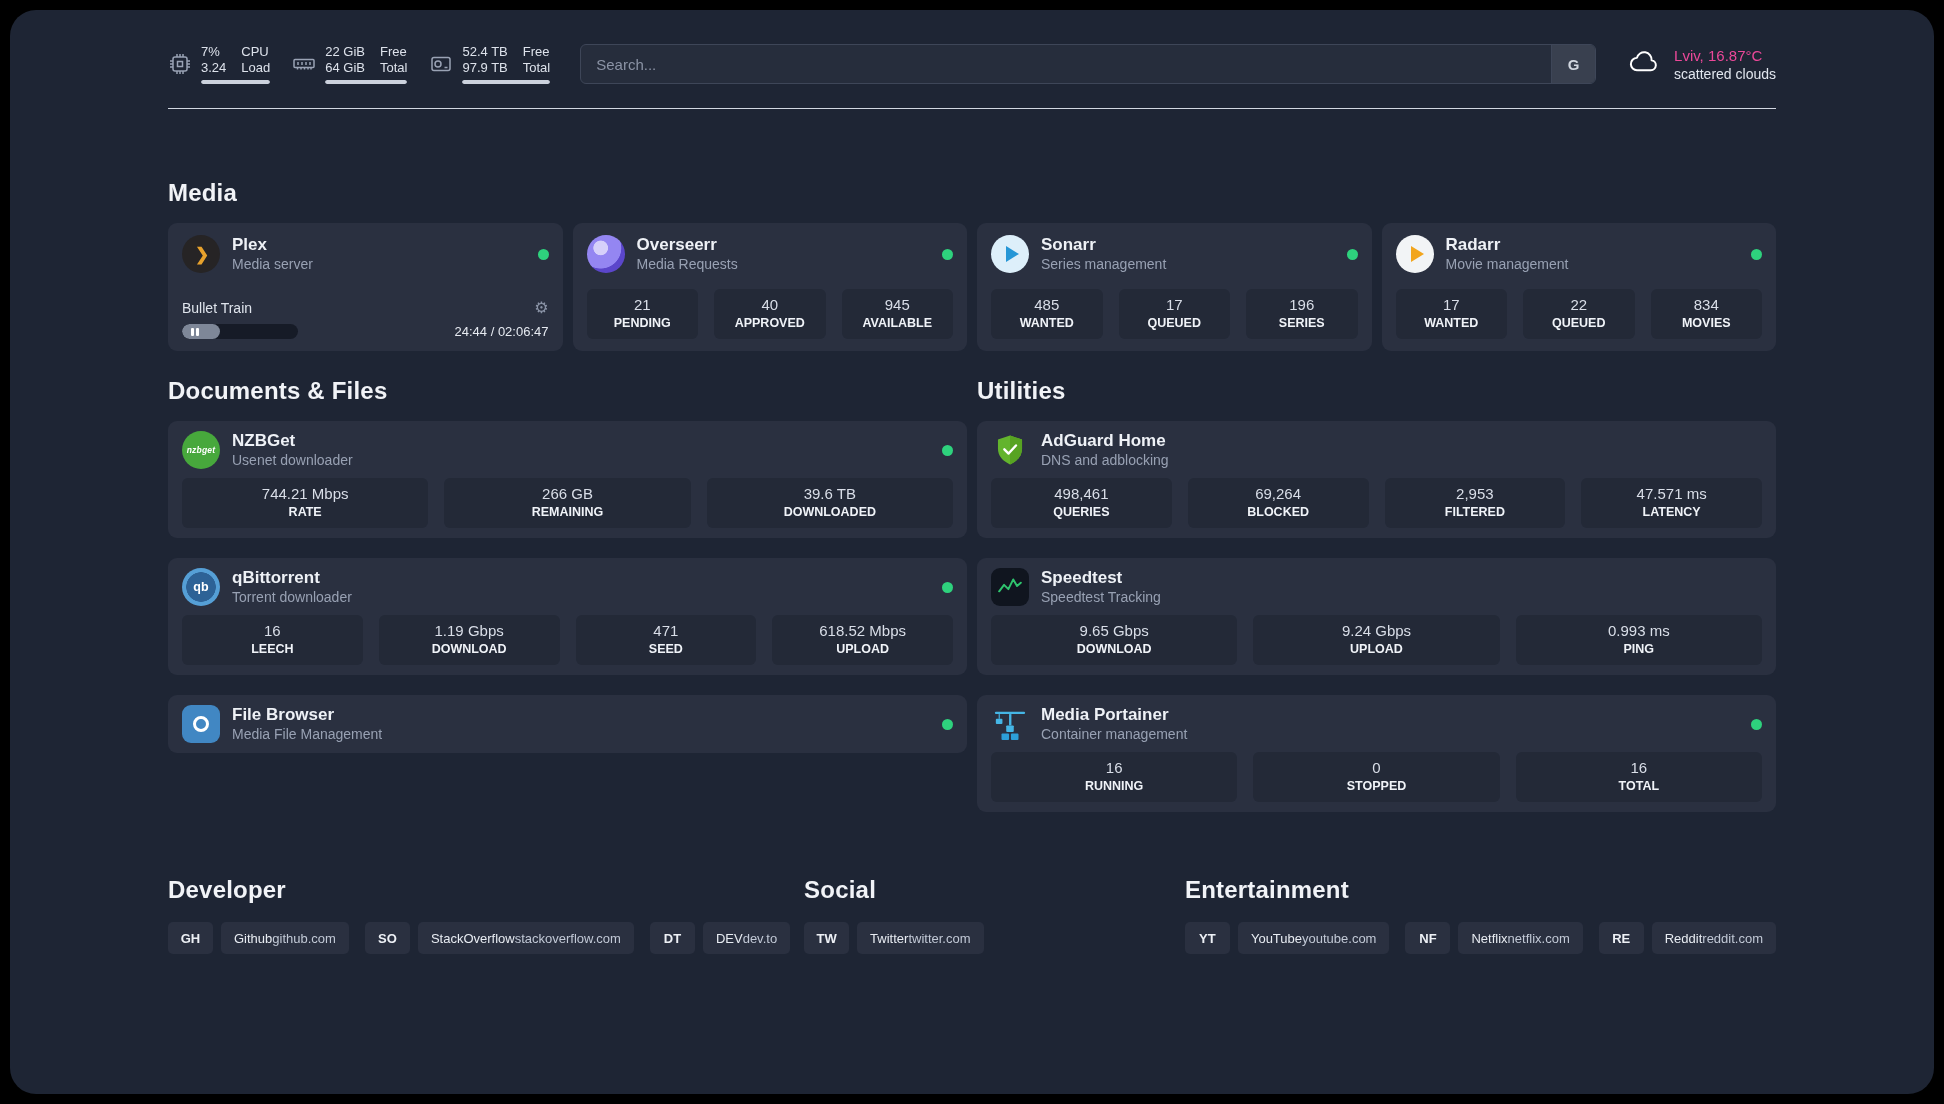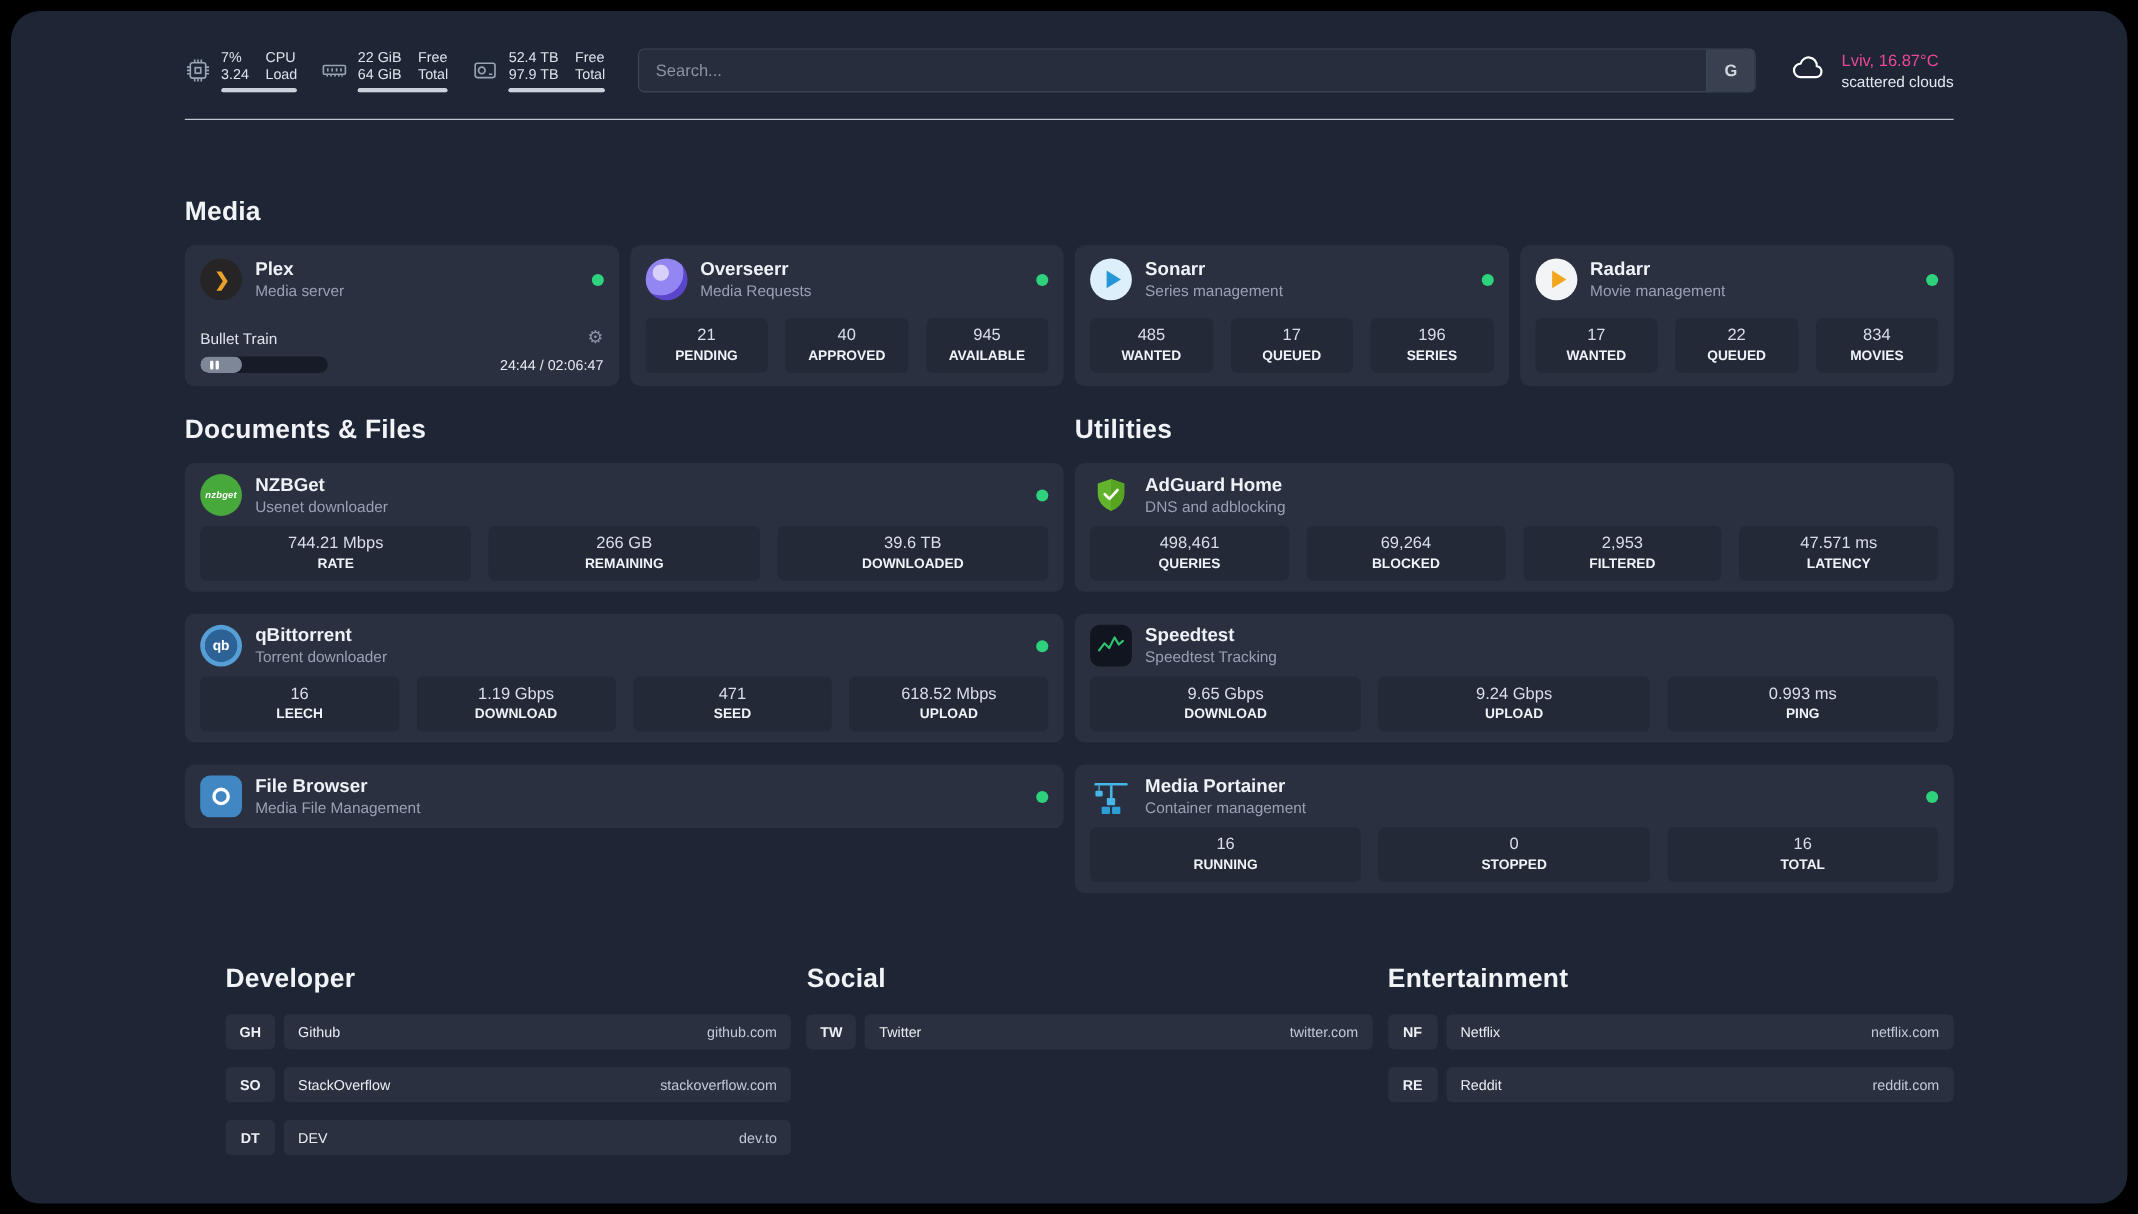--- a/index.html
+++ b/index.html
@@ -77,22 +77,22 @@
   .tri-sonarr { border-left:13px solid #2596d6; }
   .tri-radarr { border-left:13px solid #f2a51d; }
   .nzbget-icon { background:#47a83c; color:#fff; font-size:8.5px; font-weight:700; font-style:italic; letter-spacing:.2px; }
   .qbittorrent-icon { background:radial-gradient(circle, #2d6296 0 54%, #559fd6 56% 100%); color:#fff; font-size:12.5px; font-weight:700; }
   .filebrowser-icon { background:#4187c3; border-radius:9px; }
   .fb-ring { width:16px; height:16px; border:3px solid #fff; border-radius:50%; }
   .speedtest-icon { background:#10151f; border-radius:9px; }
   .adguard-icon, .portainer-icon { background:transparent; border-radius:9px; }
 
   
-  .links-grid { display:grid; grid-template-columns:repeat(3,1fr); gap:14px; margin-top:64px; align-items:start; padding-bottom:24px;margin-left:37px; }
-  .link-rows { display:flex; flex-direction:column; gap:16px; margin-top:18px; }
+  .links-grid { display:grid; grid-template-columns:repeat(3,1fr); gap:14px; margin-top:64px; align-items:start; padding-bottom:24px; }
+  .link-rows { display:flex; flex-direction:row; gap:16px; margin-top:18px; }
   .link-row { display:flex; gap:8px; height:32px; cursor:pointer; }
   .link-abbr { width:45px; flex:none; background:#2a3040; border-radius:5px; display:flex; align-items:center; justify-content:center; font-size:13px; font-weight:700; color:#edf0f5; }
   .link-main { flex:1; background:#2a3040; border-radius:5px; display:flex; align-items:center; justify-content:space-between; padding:0 13px; }
   .link-name { font-size:13px; color:#e8ecf2; }
   .link-url { font-size:13px; color:#c2c9d6; }
 </style>
 </head>
 <body>
 
 <div class="panel">
@@ -536,20 +536,27 @@
             <span class="link-url">twitter.com</span>
           </span>
         </div>
       </div>
     </section>
 
     <section>
       <h2 class="section-title">Entertainment</h2>
       <div class="link-rows">
         <div class="link-row">
+          <span class="link-abbr">YT</span>
+          <span class="link-main">
+            <span class="link-name">YouTube</span>
+            <span class="link-url">youtube.com</span>
+          </span>
+        </div>
+        <div class="link-row">
           <span class="link-abbr">NF</span>
           <span class="link-main">
             <span class="link-name">Netflix</span>
             <span class="link-url">netflix.com</span>
           </span>
         </div>
         <div class="link-row">
           <span class="link-abbr">RE</span>
           <span class="link-main">
             <span class="link-name">Reddit</span>

